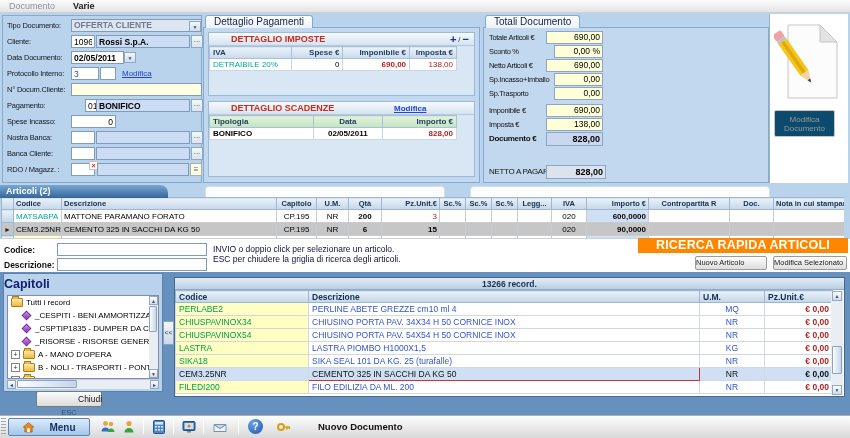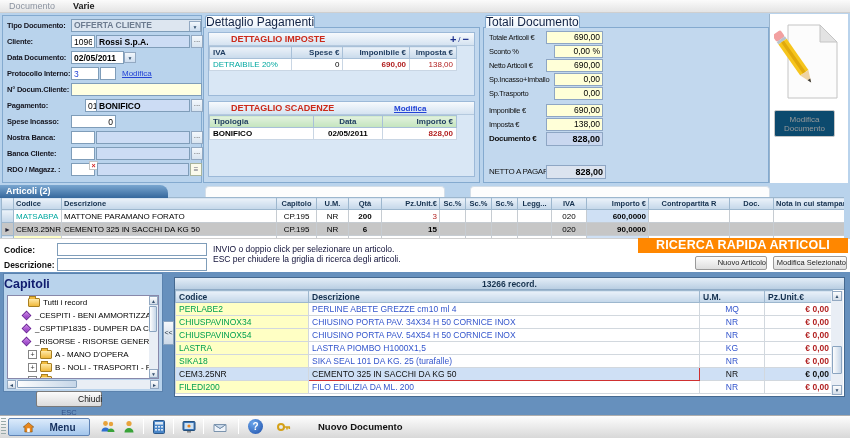--- a/index.html
+++ b/index.html
@@ -9,28 +9,28 @@
 
   
   .menubar { position:absolute; left:0; top:0; width:850px; height:13px;
     background:linear-gradient(#fbfbfb,#e4e4e4); border-bottom:1px solid #cfcfcf;
     display:flex; align-items:center; gap:18px; padding-left:9px; font-size:9px; }
   .menu-dim { color:#8b93a0; }
   .menu-strong { color:#1a1a1a; font-weight:bold; }
 
   
   .panel { position:absolute; background:#c2d8ee; border:1px solid #84aacf; }
-  .tab { position:absolute; height:13px; padding:0 0; background:linear-gradient(#ffffff,#eaf2fa);
+  .tab { position:absolute; height:13px; padding:0 8px; background:linear-gradient(#ffffff,#eaf2fa);
     border:1px solid #84aacf; border-bottom:none; border-radius:3px 3px 0 0;
-    font-size:12px; color:#112244; line-height:12px; z-index:3; }
+    font-size:10px; color:#112244; line-height:12px; z-index:3; }
 
   
   .formpanel { left:2px; top:15px; width:200px; height:168px; background:#b9d3ec; }
   .frow { position:absolute; left:4px; width:192px; height:14px; }
-  .flabel { position:absolute; left:0; top:2px; font-size:7.5px; font-weight:bold; color:#15151f;
+  .flabel { position:absolute; left:0; top:2px; font-size:7.5px; font-weight:normal; color:#15151f;
     letter-spacing:-0.2px; white-space:nowrap; }
   .tbox { position:absolute; height:13px; border:1px solid #7f9db9; background:#fff;
     font-family:inherit; font-size:8.5px; padding:0 2px; line-height:11px; white-space:nowrap; overflow:hidden; }
   input.tbox { outline:none; }
   .tbox.blue { background:#ccdcf4; font-weight:bold; }
   .tbox.gray { background:#dde6f0; color:#6d7c90; font-weight:bold; }
   .tbox.yellow { background:#ffffe1; }
   .tbox.right { text-align:right; }
   .dots { position:absolute; width:12px; height:13px; background:linear-gradient(#f4f8fc,#d8e4f0);
     border:1px solid #93a9c2; font-size:8px; line-height:8px; text-align:center; color:#444; cursor:pointer; }
@@ -91,29 +91,29 @@
   .agrid td.importo { background:#cfe0f4; font-weight:bold; }
   .agrid td.ycell { background:#ffffc8; }
 
   
   .searchstrip { position:absolute; left:0; top:238px; width:850px; height:34px; background:#fff; border-top:1px solid #d0d0d0; }
   .slabel { position:absolute; font-size:8.5px; font-weight:bold; color:#111; }
   .hint { position:absolute; left:213px; font-size:8.5px; color:#101038; white-space:nowrap; }
   .banner { position:absolute; left:638px; top:-1px; width:210px; height:15px; background:#ff8700;
     color:#fff; font-weight:bold; font-size:12.5px; text-align:center; line-height:15px; letter-spacing:0.2px; }
   .sbtn { position:absolute; top:17px; height:14px; background:linear-gradient(#fcfcfc,#dedede);
-    border:1px solid #9a9a9a; border-radius:2px; font-size:7.5px; text-align:right; line-height:12px; color:#222; }
+    border:1px solid #9a9a9a; border-radius:2px; font-size:7.5px; text-align:left; line-height:12px; color:#222; }
   .fkey { position:absolute; top:32px; font-size:7px; color:#333; text-align:center; }
 
   
   .bottom { position:absolute; left:0; top:272px; width:850px; height:143px; background:#6690bd; }
   .cappanel { position:absolute; left:3px; top:1px; width:160px; height:119px; background:#b9d3ec; border:1px solid #5a82ae; }
   .captitle { position:absolute; left:0; top:3px; width:100%; text-align:left; font-size:12.5px; font-weight:bold; color:#101c6e; }
   .tree { position:absolute; left:3px; top:21px; right:3px; bottom:12px; background:#fff; border:1px solid #88a; overflow:hidden; }
-  .titem { display:flex; align-items:center; gap:3px; height:13px; font-size:8px; white-space:nowrap; padding-left:20px; }
+  .titem { display:flex; align-items:center; gap:3px; height:13px; font-size:8px; white-space:nowrap; padding-left:3px; }
   .titem.ind { padding-left:13px; }
   .i-folder { width:12px; height:9px; flex:0 0 12px; background:linear-gradient(#ffe9a8,#f0b93c); border:1px solid #a87f20; border-radius:1px; position:relative; }
   .i-folder::before { content:""; position:absolute; left:0; top:-3px; width:5px; height:2px; background:#f0b93c; border:1px solid #a87f20; border-bottom:none; }
   .i-diamond { width:7px; height:7px; flex:0 0 7px; background:linear-gradient(135deg,#d08ae8,#8b2fc0); border:1px solid #6a1f96; transform:rotate(45deg); margin:0 2px; }
   .i-expand { width:9px; height:9px; flex:0 0 9px; border:1px solid #848484; background:#fff; font-size:7px; line-height:7px; text-align:center; color:#333; }
   .vscroll, .hscroll { position:absolute; background:#e9eef5; }
   .sb-btn { position:absolute; background:linear-gradient(#fdfdfd,#d3dde8); border:1px solid #93a9c2; font-size:5px; color:#35506e; text-align:center; }
   .sb-thumb { position:absolute; background:linear-gradient(90deg,#fdfdfd,#c6d6e8); border:1px solid #8aa4c0; border-radius:1px; }
   .collapse-btn { position:absolute; left:163px; top:49px; width:11px; height:24px; background:linear-gradient(#f5f8fb,#ccd9e8);
     border:1px solid #8aa4c0; font-size:7px; color:#234; text-align:center; line-height:22px; }

